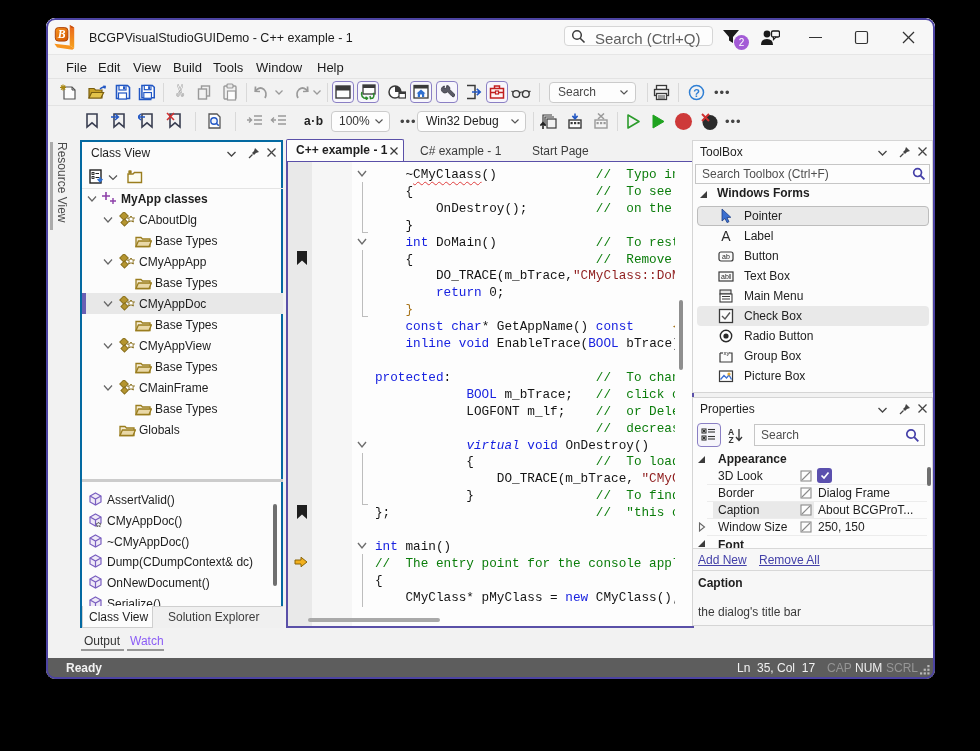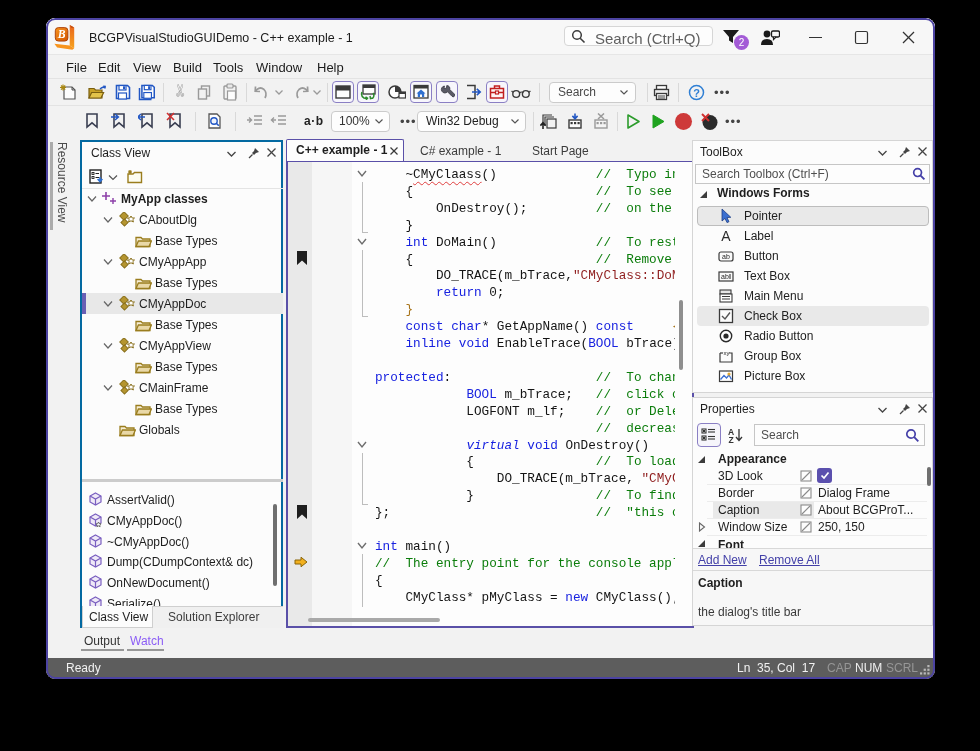--- a/index.html
+++ b/index.html
@@ -779,21 +779,21 @@
   <div class="a t12" style="left:5px;top:178px;font-weight:bold;">Caption</div>
   <div class="a" style="left:5px;top:207px;font-size:12px;color:#3a3a3a;white-space:nowrap;">the dialog's title bar</div>
   </div>
 
   <div class="a t12" style="left:38px;top:616px;color:#333;">Output</div>
   <div class="a t12" style="left:84px;top:616px;color:#8b5cf6;">Watch</div>
   <div class="a" style="left:35px;top:631px;width:43px;height:2px;background:#989898;"></div>
   <div class="a" style="left:81px;top:631px;width:37px;height:2px;background:#989898;"></div>
 
   <div class="a" id="statusbar" style="left:0;top:640px;width:889px;height:21px;background:#5d5d5d;border-radius:0 0 8px 8px;">
-    <div class="a" style="left:20px;top:3px;font-size:12px;color:#f2f2f2;">Ready</div>
+    <div class="a" style="left:20px;top:3px;font-size:12px;color:#f2f2f2;font-weight:bold;">Ready</div>
     <div class="a" style="left:691px;top:3px;font-size:12px;color:#f2f2f2;">Ln&nbsp; 35, Col&nbsp; 17</div>
     <div class="a" style="left:781px;top:3px;font-size:12px;color:#969696;">CAP</div>
     <div class="a" style="left:809px;top:3px;font-size:12px;color:#efefef;">NUM</div>
     <div class="a" style="left:840px;top:3px;font-size:12px;color:#969696;">SCRL</div>
     <svg class="a" style="left:874px;top:7px;" width="11" height="11" viewBox="0 0 12 12">
 <g fill="#b9b9b9">
           <rect x="8" y="0" width="2.4" height="2.4"></rect>
           <rect x="8" y="4" width="2.4" height="2.4"></rect>
           <rect x="8" y="8" width="2.4" height="2.4"></rect>
 <rect x="4" y="4" width="2.4" height="2.4"></rect>

